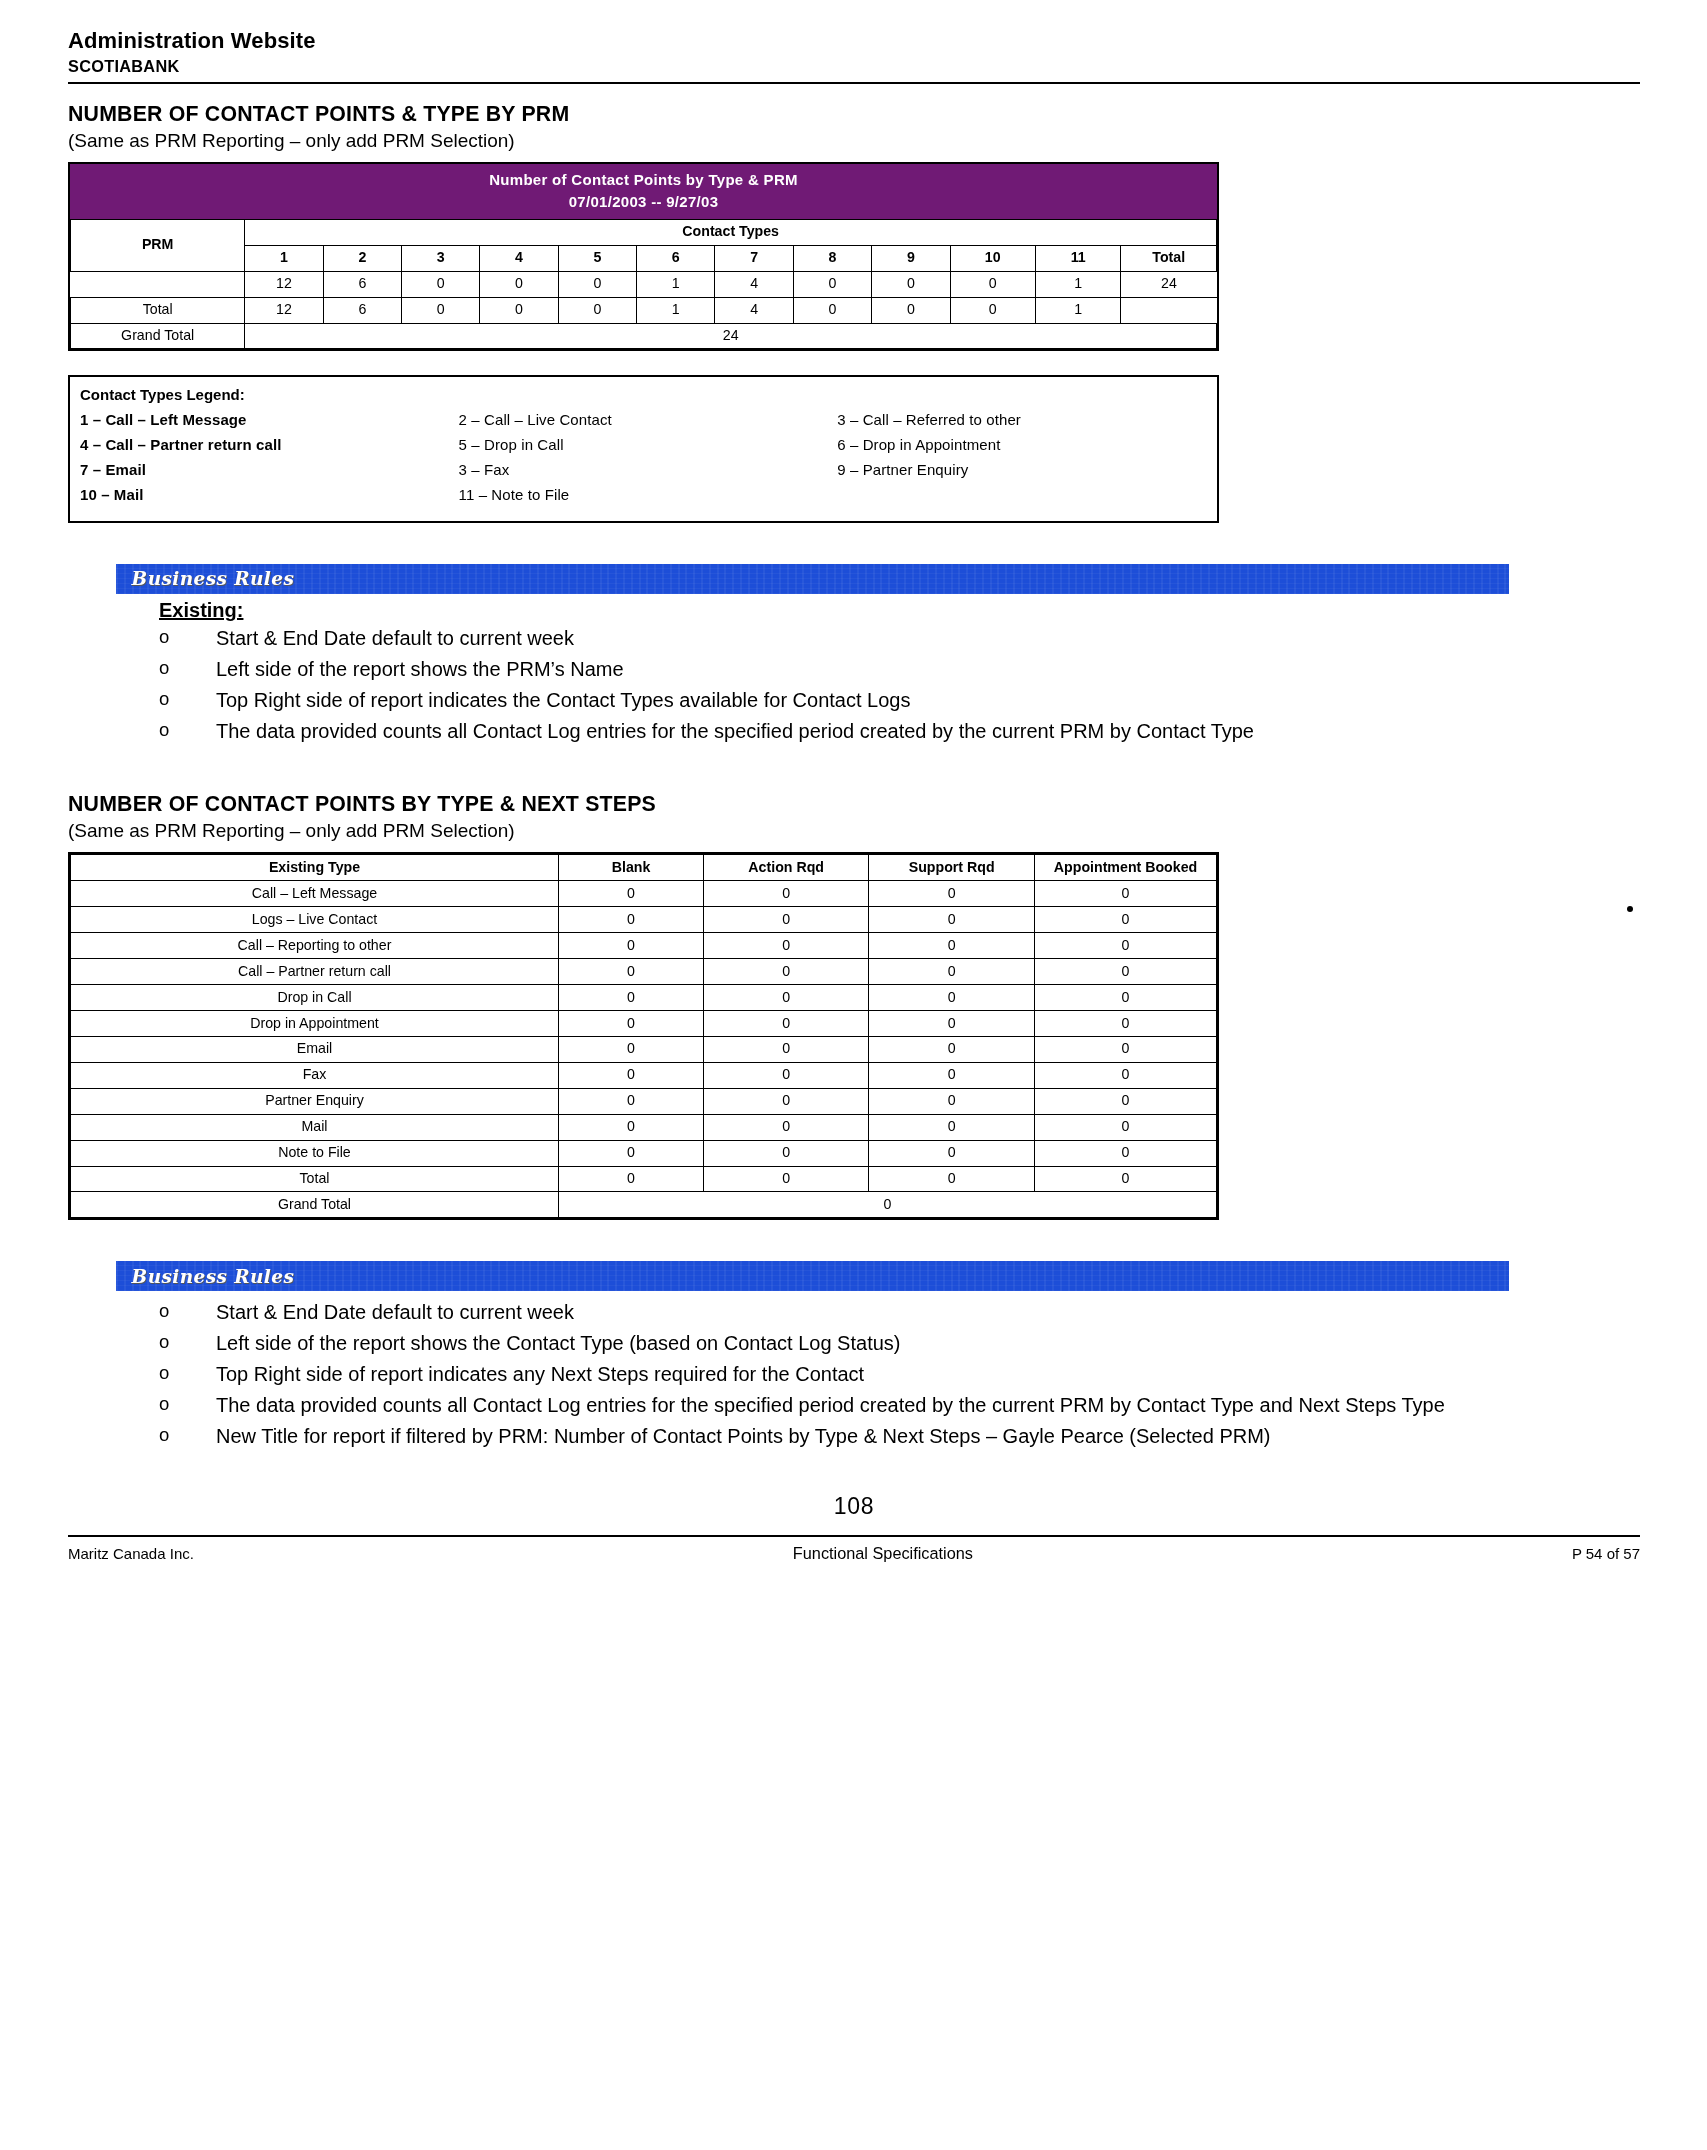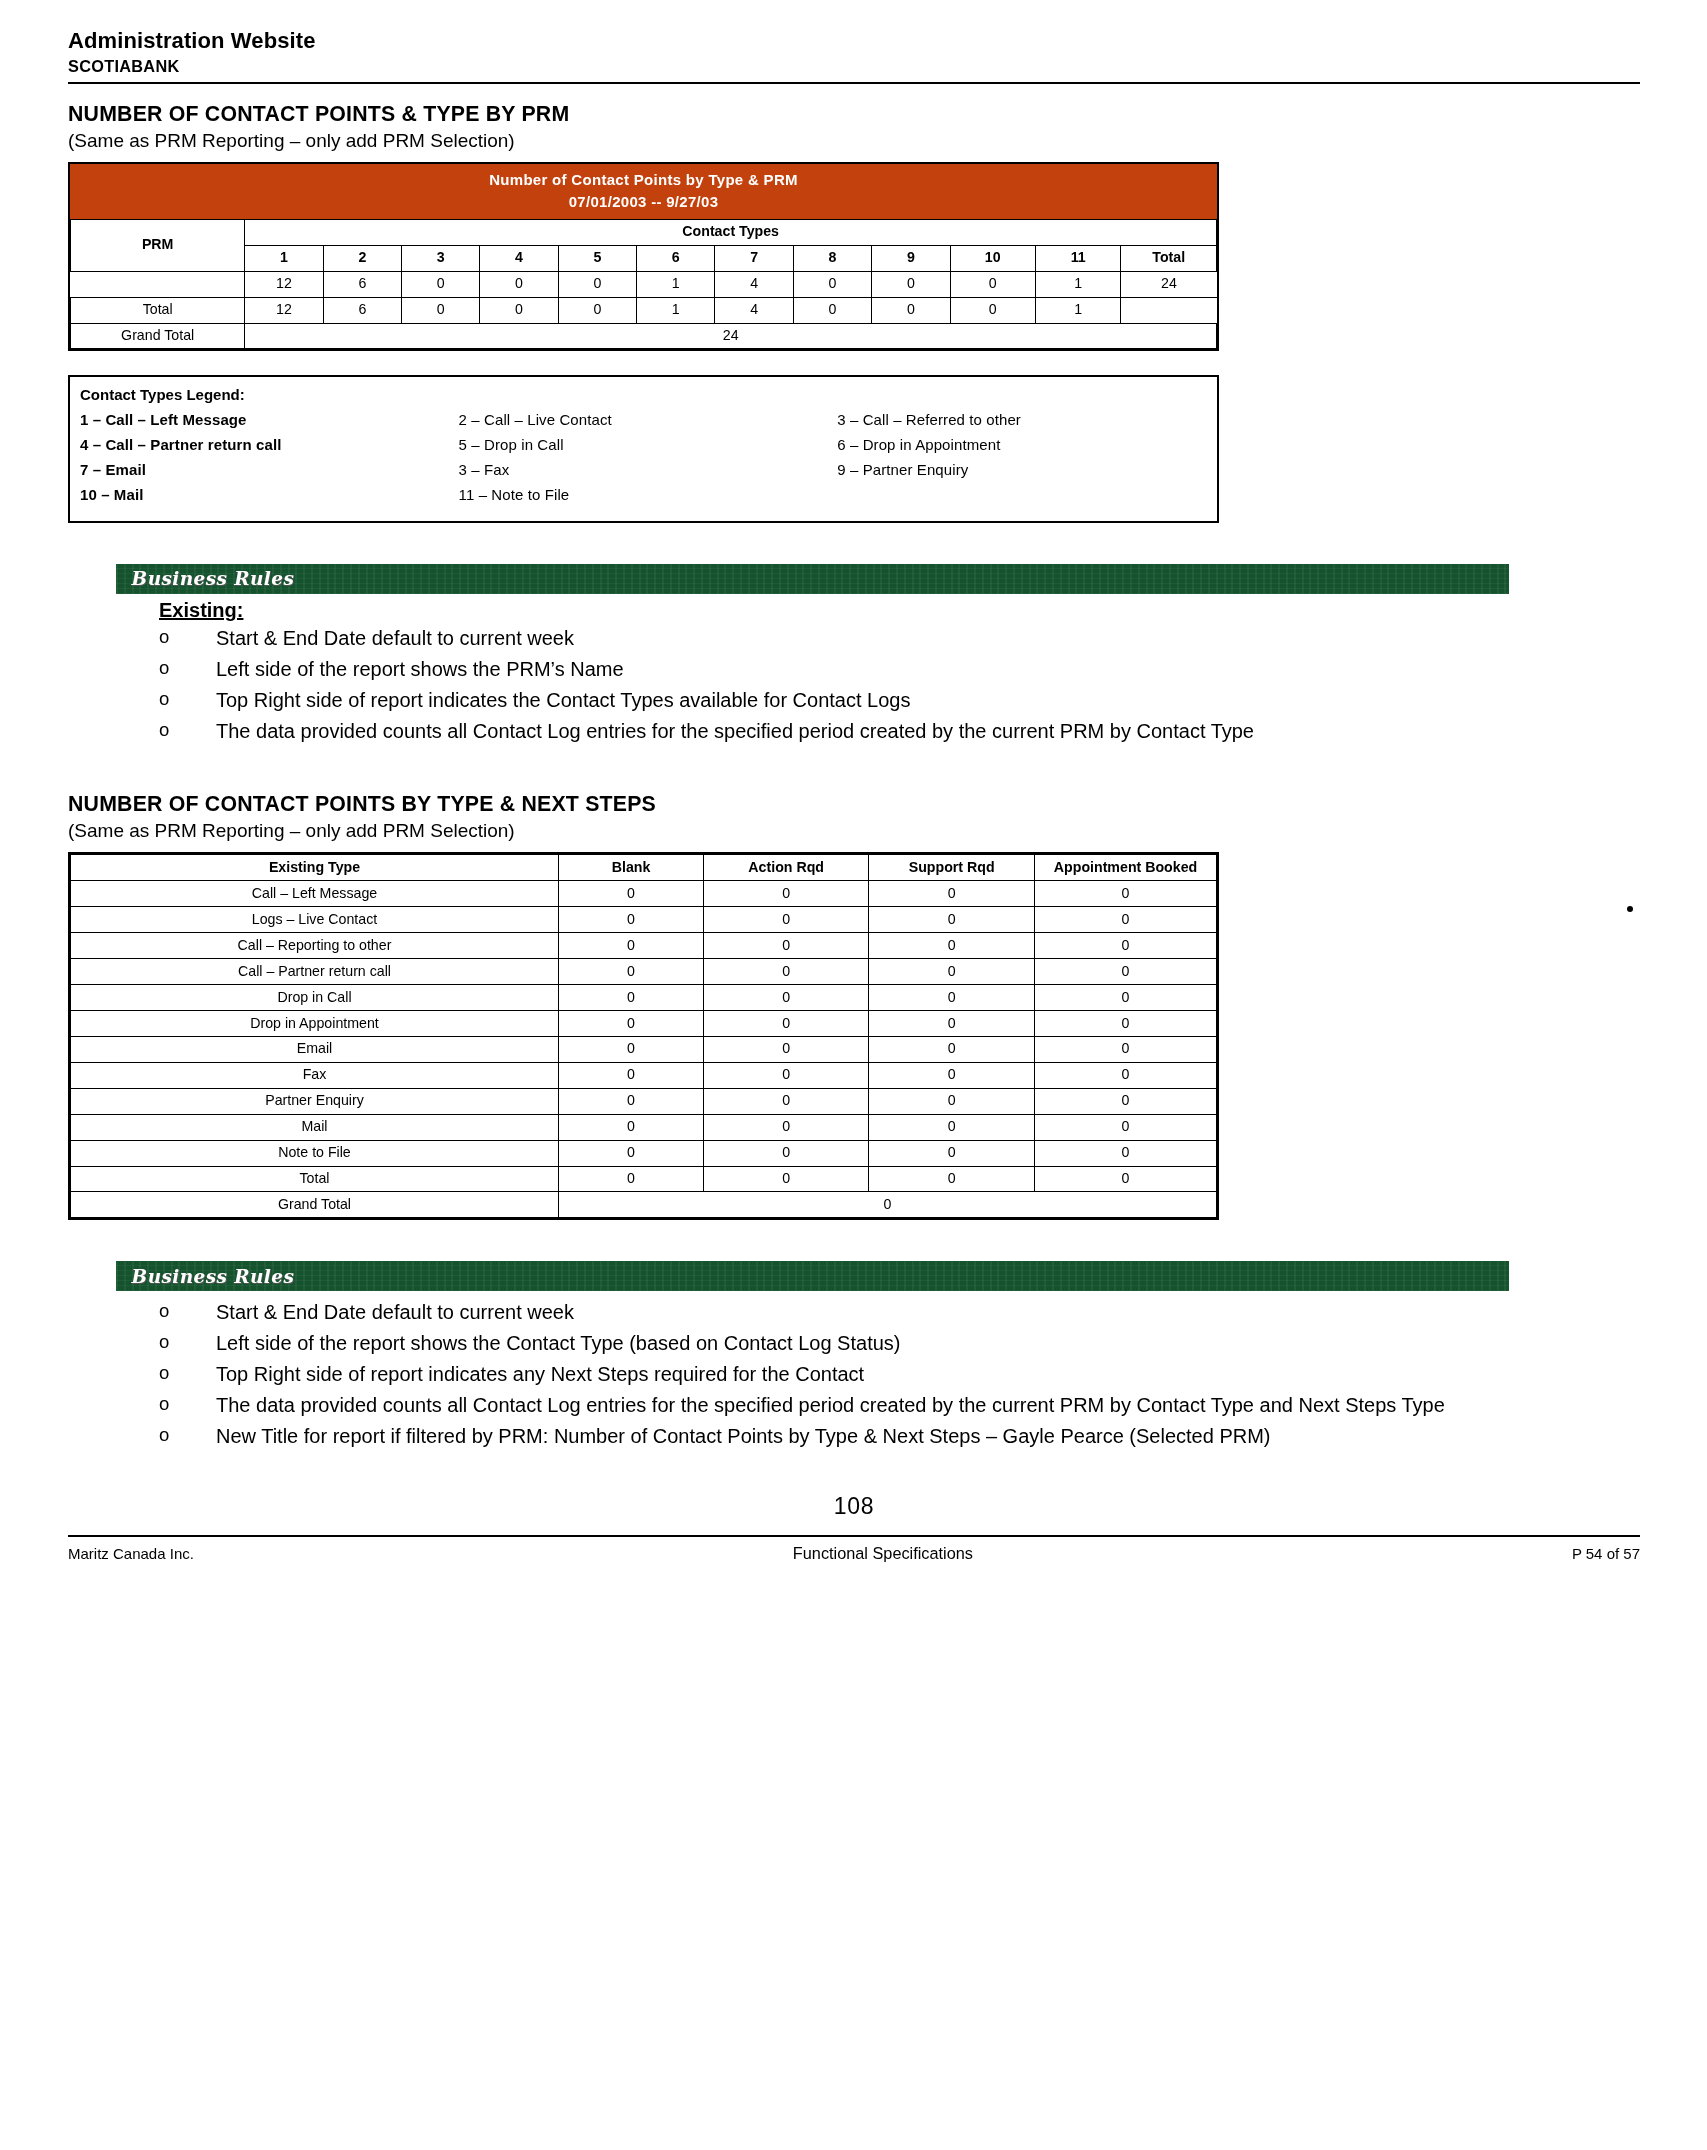--- a/index.html
+++ b/index.html
@@ -53,21 +53,21 @@
   .spacer-lg { height: 43px; }
 
   
   .report {
     border: 2.1px solid #000;
     width: 1151px;
     box-sizing: border-box;
     background: #fff;
   }
   .report-title {
-    background: #c2410c;
+    background: #701a75;
     color: #fff;
     text-align: center;
     font-size: 15px;
     font-weight: bold;
     padding: 5px 2.8px 6.4px 2.8px;
     line-height: 1.45;
     letter-spacing: 0.3px;
   }
   table.grid {
     border-collapse: collapse;
@@ -111,21 +111,21 @@
     letter-spacing: 0.1px;
   }
   .legend-row > div:first-child { font-weight: bold; }
 
   
   .br-wrap {
     margin: 41px 0 0 48px;
     width: 1393px;
   }
   .br-banner {
-    background: #14532d;
+    background: #1d4ed8;
     height: 30px;
     display: flex;
     align-items: center;
     padding-left: 15.6px;
     position: relative;
     overflow: hidden;
   }
   .br-banner .br-text {
     color: #ffffff;
     font-family: "DejaVu Serif", serif;

